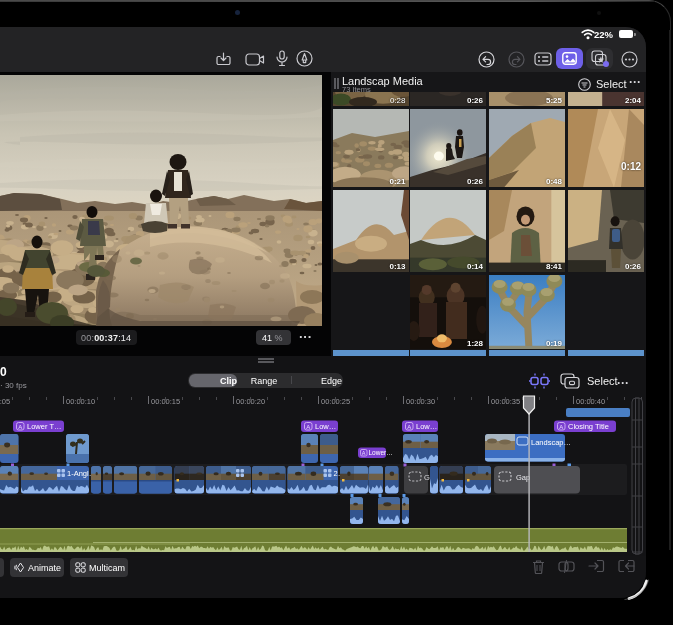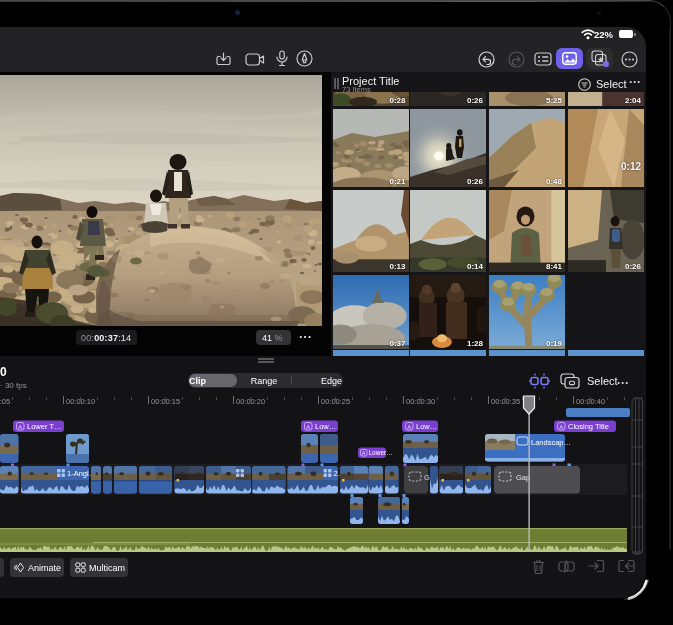--- a/index.html
+++ b/index.html
@@ -554,38 +554,38 @@
       <ellipse cx="96" cy="196" rx="9" ry="6" fill="#55573a"></ellipse>
     </svg>
     <div class="abs" style="left:76px;top:303px;width:61px;height:15px;border-radius:4px;background:#1b1b1d"></div>
     <div class="abs" style="left:81px;top:306px;font-size:9px;letter-spacing:0.2px"><span style="color:#98989d">00:</span><span style="color:#f2f2f2;font-weight:700">00:37</span><span style="color:#f2f2f2">:14</span></div>
     <div class="abs" style="left:256px;top:303px;width:35px;height:15px;border-radius:4px;background:#333336"></div>
     <div class="abs" style="left:262px;top:306px;font-size:9px;color:#fff">41 <span style="color:#98989d">%</span></div>
     <div class="abs" style="left:299px;top:309px;width:18px;height:4px;color:#d8d8dc;font-size:13px;font-weight:700;line-height:2px">···</div>
     <div class="abs" style="left:331px;top:45px;width:315px;height:284px;background:#161618"></div>
     <div class="abs" style="left:334px;top:51px;width:1.5px;height:11px;background:#5a5a5e"></div>
     <div class="abs" style="left:337px;top:51px;width:1.5px;height:11px;background:#5a5a5e"></div>
-    <div class="abs tc" style="left:342px;top:48px;font-size:11px;font-weight:400;color:#f0f0f0">Project Title</div>
+    <div class="abs tc" style="left:342px;top:48px;font-size:11px;font-weight:400;color:#f0f0f0">Landscap Media</div>
     <div class="abs" style="left:342px;top:57.5px;font-size:7.5px;color:#8e8e93">73 Items</div>
     <svg class="abs" style="left:578px;top:51px" width="13" height="13" viewBox="0 0 13 13" fill="none" stroke="#d0d0d4" stroke-width="1.1">
       <circle cx="6.5" cy="6.5" r="5.8"></circle>
       <path d="M3.5,5 h6 M4.5,7 h4 M5.5,9 h2"></path>
     </svg>
     <div class="abs tc" style="left:596px;top:51px;font-size:11px;color:#f0f0f0">Select</div>
     <div class="abs" style="left:629px;top:48px;font-size:12px;font-weight:700;color:#d8d8dc">···</div>
     <div class="abs" style="left:332.5px;top:65px;width:76px;height:14px;overflow:hidden">
       <svg width="76" height="80" viewBox="0 0 76 80" style="position:absolute;left:0;bottom:0">
         <rect x="0" y="0" width="76" height="80" fill="#55452f" opacity="1"></rect>
         <ellipse cx="18" cy="65.6" rx="16" ry="8" fill="#7a6444" opacity="1"></ellipse>
         <ellipse cx="50" cy="68.8" rx="18" ry="9" fill="#8a7450" opacity="1"></ellipse>
         <ellipse cx="70" cy="64.0" rx="12" ry="7" fill="#6a5438" opacity="1"></ellipse>
         <ellipse cx="8" cy="73.60000000000001" rx="10" ry="6" fill="#3c4a26" opacity="1"></ellipse>
         <ellipse cx="30" cy="76.0" rx="14" ry="5" fill="#32291e" opacity="1"></ellipse>
       </svg>
-      <div style="position:absolute;right:3px;bottom:1px;font-size:8px;font-weight:700;color:#fff;text-shadow:0 0 2px rgba(0,0,0,0.8)">0:28</div>
+      <div style="position:absolute;right:3px;bottom:1px;font-size:8px;font-weight:400;color:#fff;text-shadow:0 0 2px rgba(0,0,0,0.8)">0:28</div>
     </div>
     <div class="abs" style="left:410px;top:65px;width:76px;height:14px;overflow:hidden">
       <svg width="76" height="80" viewBox="0 0 76 80" style="position:absolute;left:0;bottom:0">
         <rect x="0" y="0" width="76" height="80" fill="#2b2724" opacity="1"></rect>
         <ellipse cx="8" cy="40.0" rx="12" ry="9" fill="#7a5a40" opacity="1"></ellipse>
         <ellipse cx="66" cy="44.0" rx="14" ry="9" fill="#6a5544" opacity="1"></ellipse>
         <ellipse cx="40" cy="64.0" rx="12" ry="6" fill="#3a322c" opacity="1"></ellipse>
       </svg>
       <div style="position:absolute;right:3px;bottom:1px;font-size:8px;font-weight:700;color:#fff;text-shadow:0 0 2px rgba(0,0,0,0.8)">0:26</div>
     </div>
@@ -713,33 +713,20 @@
         <rect x="0" y="0" width="76" height="82.5" fill="#6a6252" opacity="1"></rect>
         <path d="M0,0 L34,0 L30,50 L0,58 Z" fill="#cbb183"></path>
         <path d="M42,0 L76,0 L76,33 L46,29 Z" fill="#3d3a30"></path>
         <ellipse cx="64.6" cy="49.5" rx="12" ry="20" fill="#4a4438" opacity="1"></ellipse>
         <ellipse cx="47.12" cy="31.35" rx="4.5" ry="5" fill="#17120e" opacity="1"></ellipse>
         <path d="M42,38 L53,38 L55,59 L41,59 Z" fill="#32302a"></path>
         <rect x="44" y="39" width="8" height="13" rx="2" fill="#3e5c88"></rect>
         <path d="M43,59 L53,59 L52,78 L44,78 Z" fill="#5c5038"></path>
         <rect x="0" y="70.125" width="38.0" height="12.375" fill="#2c2a22" opacity="1"></rect>
       </svg><div style="position:absolute;right:3px;bottom:1px;font-size:8px;font-weight:700;color:#fff;text-shadow:0 0 2px rgba(0,0,0,0.8)">0:26</div></div>
-    <div class="abs" style="left:332.5px;top:247.5px;width:76px;height:74.5px;overflow:hidden"><svg width="76" height="74.5" viewBox="0 0 76 74.5">
-        <linearGradient id="bs76" x1="0" y1="0" x2="0" y2="1">
-          <stop offset="0" stop-color="#2f6cb4"></stop>
-          <stop offset="1" stop-color="#6fa0cf"></stop>
-        </linearGradient>
-        <rect x="0" y="0" width="76" height="74.5" fill="url(#bs76)" opacity="1"></rect>
-        <ellipse cx="21.28" cy="46.19" rx="26" ry="16" fill="#c9c6bd" opacity="1"></ellipse>
-        <ellipse cx="51.68000000000001" cy="40.975" rx="22" ry="14" fill="#b5b1a6" opacity="1"></ellipse>
-        <ellipse cx="38.0" cy="63.324999999999996" rx="34" ry="14" fill="#a8a296" opacity="1"></ellipse>
-        <ellipse cx="7.6000000000000005" cy="59.6" rx="16" ry="10" fill="#8f8a7e" opacity="1"></ellipse>
-        <path d="M42,22 l3,-10 2,10 4,6 -12,0 Z" fill="#6a6a58"></path>
-        <rect x="0" y="70.03" width="76" height="4.47" fill="#55514a" opacity="1"></rect>
-      </svg><div style="position:absolute;right:3px;bottom:1px;font-size:8px;font-weight:700;color:#fff;text-shadow:0 0 2px rgba(0,0,0,0.8)">0:37</div></div>
     <div class="abs" style="left:410px;top:247.5px;width:76px;height:74.5px;overflow:hidden"><svg width="76" height="74.5" viewBox="0 0 76 74.5">
         <rect x="0" y="0" width="76" height="74.5" fill="#140f0b" opacity="1"></rect>
         <rect x="0" y="0" width="76" height="22.349999999999998" fill="#241a12" opacity="1"></rect>
         <ellipse cx="16.72" cy="22.349999999999998" rx="8" ry="9" fill="#42301f" opacity="1"></ellipse>
         <ellipse cx="16.72" cy="14.9" rx="5" ry="5" fill="#54392a" opacity="1"></ellipse>
         <ellipse cx="45.6" cy="20.860000000000003" rx="9" ry="10" fill="#4c3425" opacity="1"></ellipse>
         <ellipse cx="45.6" cy="12.665000000000001" rx="5" ry="5" fill="#5e4430" opacity="1"></ellipse>
         <path d="M9,28 h18 v34 h-18 Z" fill="#32211a"></path>
         <path d="M36,27 h21 v37 h-21 Z" fill="#422c1e"></path>
         <ellipse cx="31.919999999999998" cy="67.05" rx="10" ry="6" fill="#d98a40" opacity="1"></ellipse>
@@ -775,21 +762,21 @@
     <div class="abs" style="left:489px;top:323px;width:76px;height:5.5px;background:#5d93cc"></div>
     <div class="abs" style="left:568px;top:323px;width:76px;height:5.5px;background:#5d93cc"></div>
     <div class="abs" style="left:0;top:329px;width:646px;height:200px;background:#131315"></div>
     <div class="abs" style="left:258px;top:331px;width:16px;height:1.5px;background:#58585c"></div>
     <div class="abs" style="left:258px;top:334px;width:16px;height:1.5px;background:#58585c"></div>
     <div class="abs tc" style="left:0;top:338px;font-size:12px;font-weight:700">0</div>
     <div class="abs" style="left:0;top:354px;font-size:8px;color:#98989d">· 30 fps</div>
     <div class="abs" style="left:188px;top:346px;width:155px;height:14.5px;border-radius:7px;background:#2c2c2e"></div>
     <div class="abs" style="left:189px;top:347px;width:48px;height:12.5px;border-radius:6px;background:#66666c"></div>
     <div class="abs" style="left:291px;top:349px;width:1px;height:8px;background:#48484c"></div>
-    <div class="abs tc" style="left:189px;top:349px;width:48px;text-align:left;font-size:9px;font-weight:700">Clip</div>
+    <div class="abs tc" style="left:189px;top:349px;width:48px;text-align:right;font-size:9px;font-weight:700">Clip</div>
     <div class="abs tc" style="left:238px;top:349px;width:52px;text-align:center;font-size:9px">Range</div>
     <div class="abs tc" style="left:292px;top:349px;width:50px;text-align:right;font-size:9px">Edge</div>
     <svg class="abs" style="left:528px;top:345px" width="23" height="18" viewBox="0 0 23 18" fill="none" stroke="#7d7aff" stroke-width="1.5">
       <rect x="3" y="5.5" width="7" height="7" rx="2"></rect>
       <rect x="13" y="5.5" width="7" height="7" rx="2"></rect>
       <g stroke-width="1.3">
         <path d="M7,1.5 v2 M16,1.5 v2 M7,14.5 v2 M16,14.5 v2 M1,9 h1.5 M20.5,9 h1.5"></path>
       </g>
     </svg>
     <svg class="abs" style="left:560px;top:346px" width="20" height="16" viewBox="0 0 20 16" fill="none" stroke="#d4d4d8" stroke-width="1.2">

